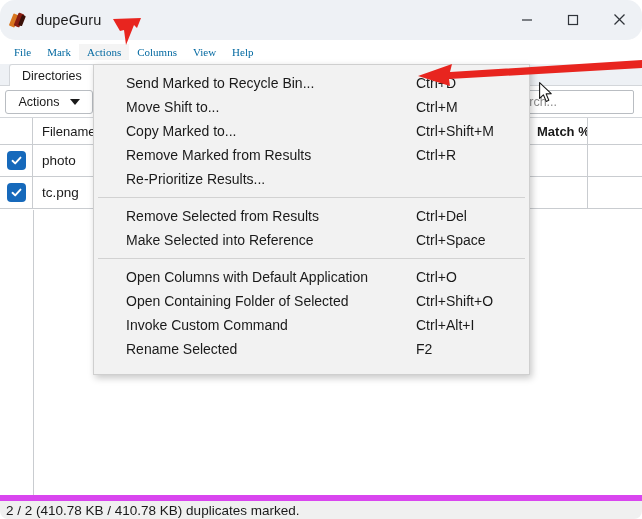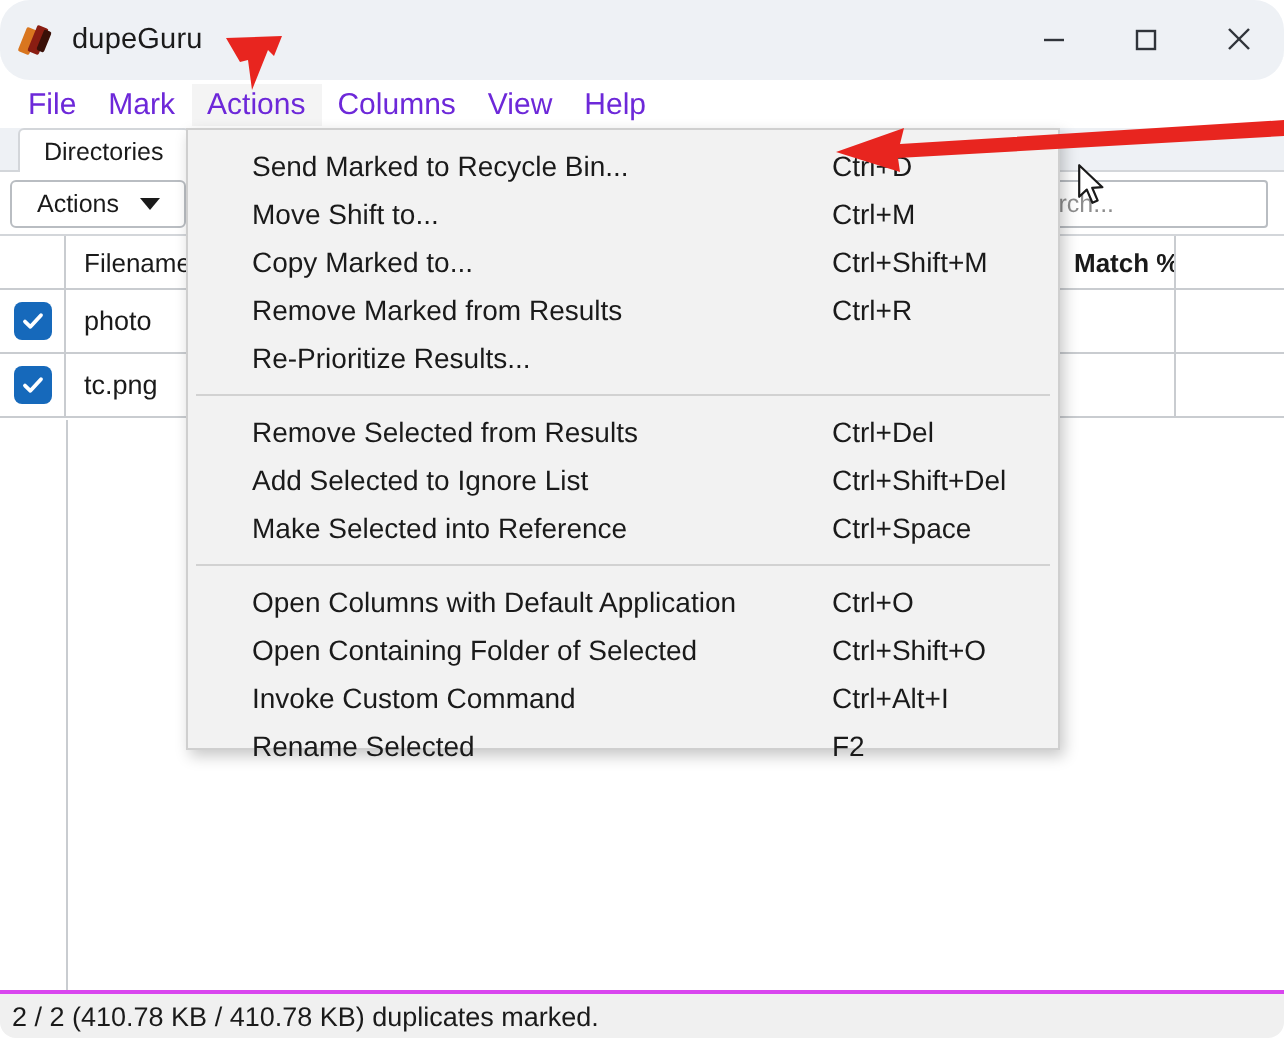--- a/index.html
+++ b/index.html
@@ -83,24 +83,25 @@
     position: absolute;
     left: 0; top: 40px;
     width: 642px; height: 24px;
     background: #ffffff;
     display: flex;
     align-items: center;
     padding-left: 6px;
     z-index: 5;
   }
   .menu-item {
-    font-size: 15px;
-    color: #6d28d9;
+    font-size: 11px;
+    color: #0369a1;
     padding: 2px 8px;
     white-space: nowrap;
+    font-family: Liberation Serif, serif;
   }
   .menu-item.active {
     background: #f4f4f4;
   }
 
   
   .body-area {
     position: absolute;
     left: 0; top: 64px;
     width: 642px; height: 431px;
@@ -293,21 +294,21 @@
     left: 539px; top: 82px;
     z-index: 90;
   }
 
   
   .statusbar {
     position: absolute;
     left: 0; bottom: 0;
     width: 642px; height: 24px;
     background: #f0f0f0;
-    border-top: 2px solid #d946ef;
+    border-top: 6px solid #d946ef;
     display: flex;
     align-items: center;
     padding-left: 6px;
     font-size: 13.5px;
     color: #1a1a1a;
     border-bottom-left-radius: 8px;
     border-bottom-right-radius: 8px;
     z-index: 70;
   }
 </style>
@@ -431,24 +432,20 @@
       <span class="accel"></span>
     </div>
 
     <div class="msep"></div>
 
     <div class="mi">
       <span class="label">Remove Selected from Results</span>
       <span class="accel">Ctrl+Del</span>
     </div>
     <div class="mi">
-      <span class="label">Add Selected to Ignore List</span>
-      <span class="accel">Ctrl+Shift+Del</span>
-    </div>
-    <div class="mi">
       <span class="label">Make Selected into Reference</span>
       <span class="accel">Ctrl+Space</span>
     </div>
 
     <div class="msep"></div>
 
     <div class="mi">
       <span class="label">Open Columns with Default Application</span>
       <span class="accel">Ctrl+O</span>
     </div>

